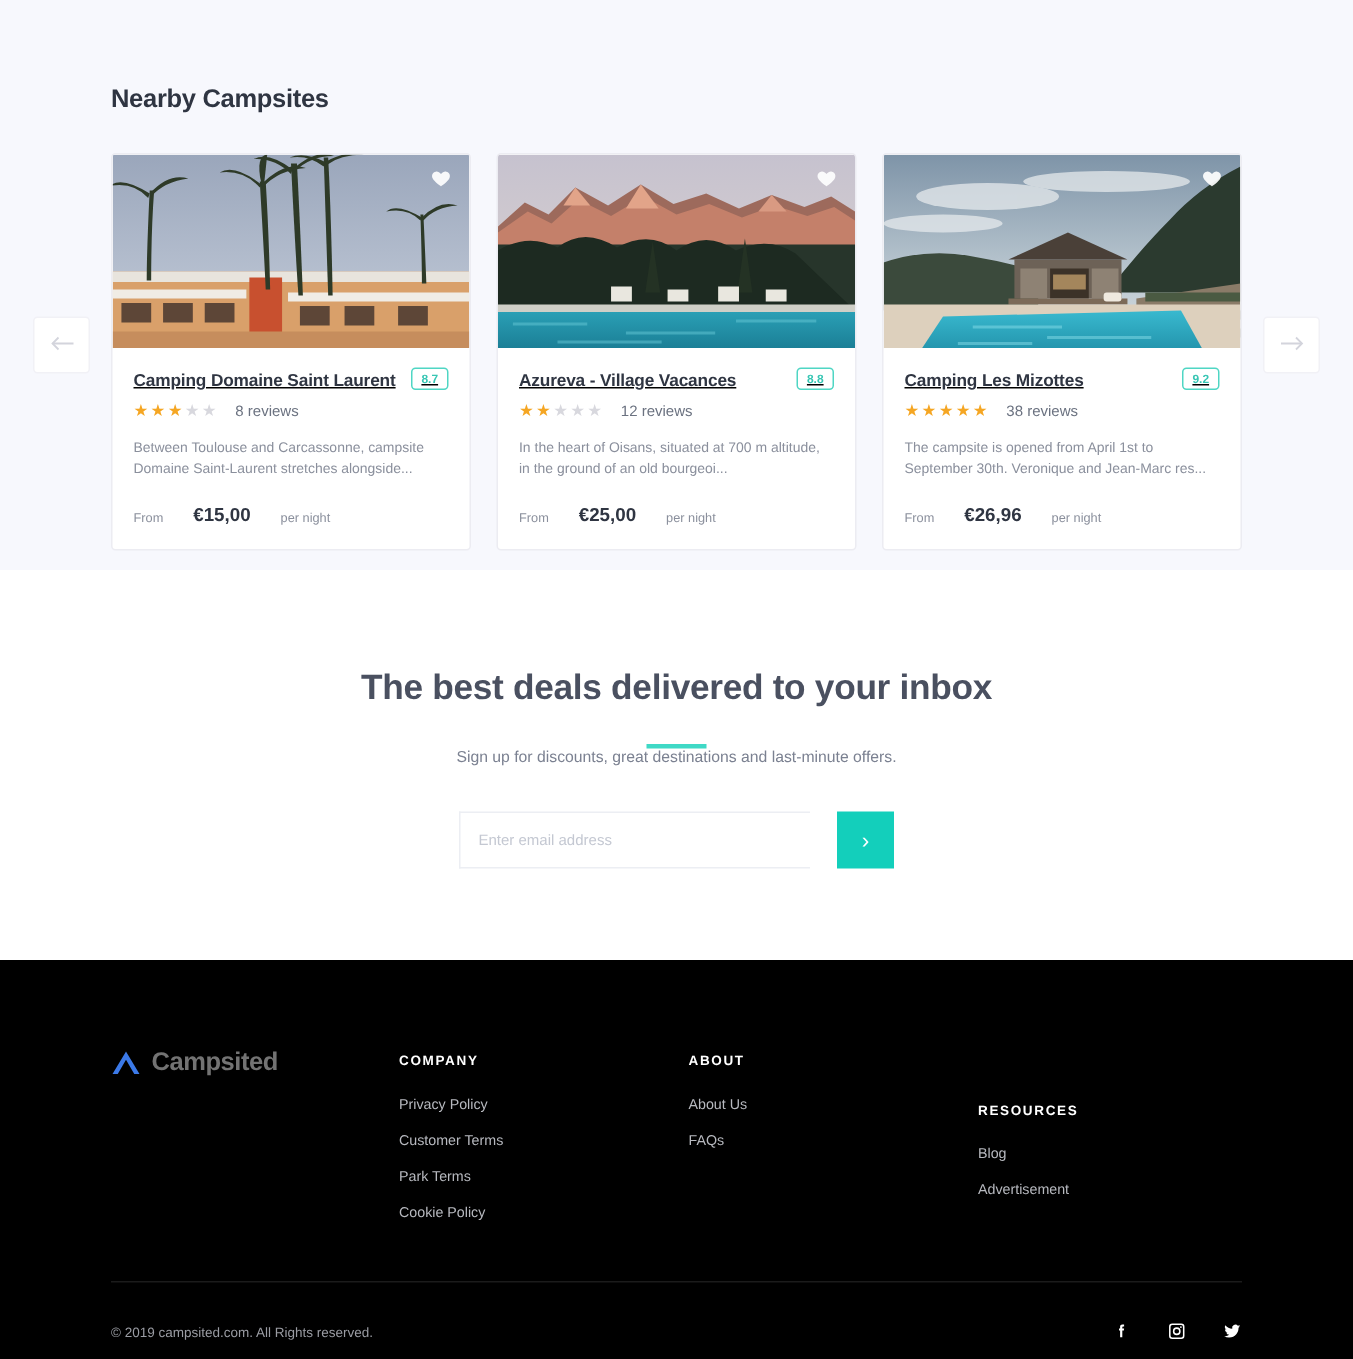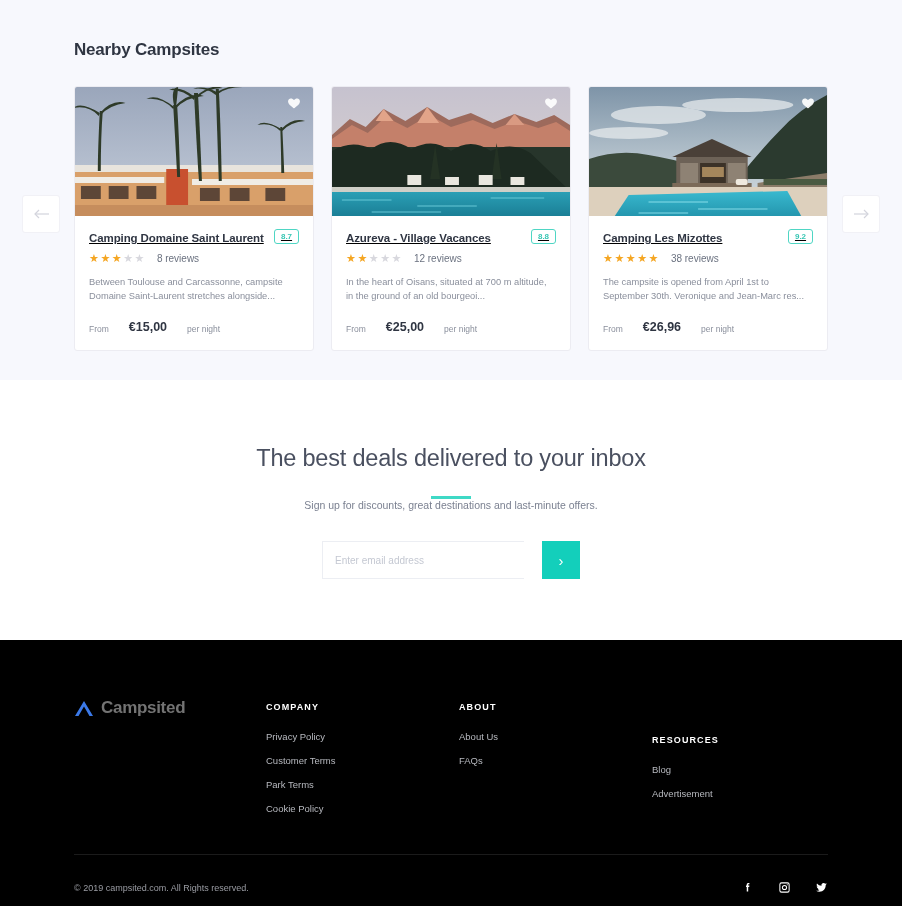--- a/index.html
+++ b/index.html
@@ -10,21 +10,21 @@
     background: #ffffff;
     overflow: hidden;
   }
 
   
   .nearby-section {
     position: relative;
     width: 902px;
     height: 380px;
     background: #f7f8fd;
-    padding-top: 40px;
+    padding-top: 56px;
   }
   .section-title {
     margin-left: 74px;
     font-size: 17px;
     font-weight: bold;
     color: #2f3542;
     letter-spacing: -0.2px;
   }
 
   .carousel {
@@ -152,37 +152,37 @@
   
   .newsletter {
     width: 902px;
     height: 260px;
     background: #ffffff;
     text-align: center;
     padding-top: 65px;
   }
   .newsletter h2 {
     font-size: 23.5px;
-    font-weight: normal;
+    font-weight: bold;
     color: #4a5060;
     letter-spacing: -0.2px;
   }
   .nl-rule {
     width: 40px;
     height: 3px;
     background: #3fd9c6;
     margin: 24px auto 0 auto;
   }
   .nl-sub {
     font-size: 10.5px;
     color: #7b8191;
   }
   .nl-form {
     margin: 30px auto 0 auto;
-    width: 258px;
+    width: 290px;
     height: 38px;
     display: flex;
     gap: 18px;
   }
   .nl-input {
     flex: 1 1 auto;
     border: 1px solid #eceef3;
     border-right: none;
     background: #ffffff;
     padding: 0 12px;

